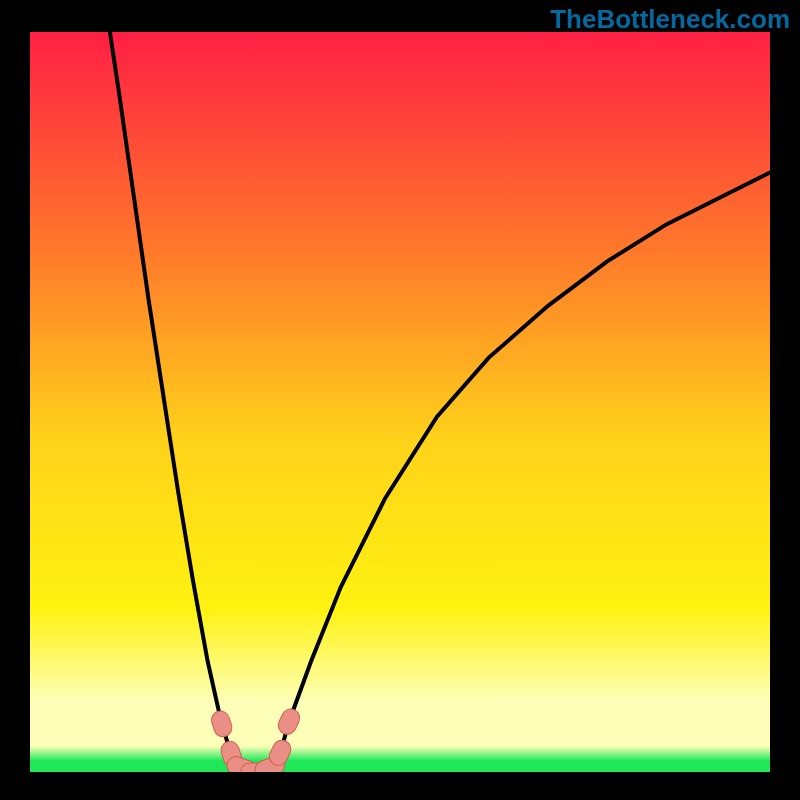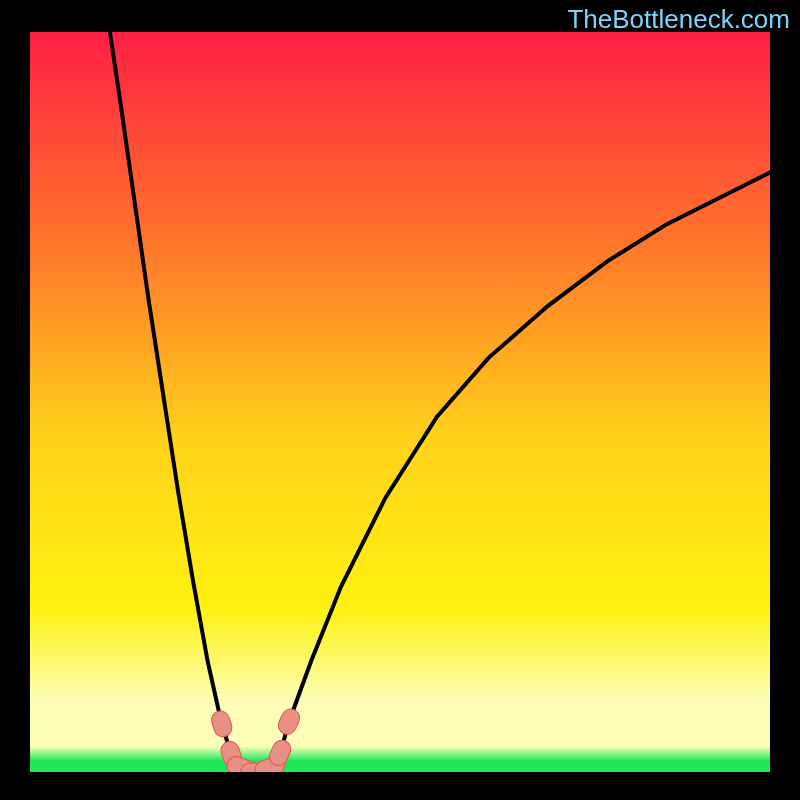--- a/index.html
+++ b/index.html
@@ -23,23 +23,23 @@
     position: absolute;
     left: 30px;
     top: 32px;
     width: 740px;
     height: 740px;
   }
   .watermark {
     position: absolute;
     top: 4px;
     right: 10px;
-    color: #7dd3fc;
+    color: #0369a1;
     font-size: 26px;
-    font-weight: 400;
+    font-weight: 700;
     letter-spacing: 0px;
     user-select: none;
   }
 </style>
 </head>
 <body>
 
 <div class="frame">
   <svg class="plot" viewBox="0 0 740 740" width="740" height="740" preserveAspectRatio="none">
     <defs>

